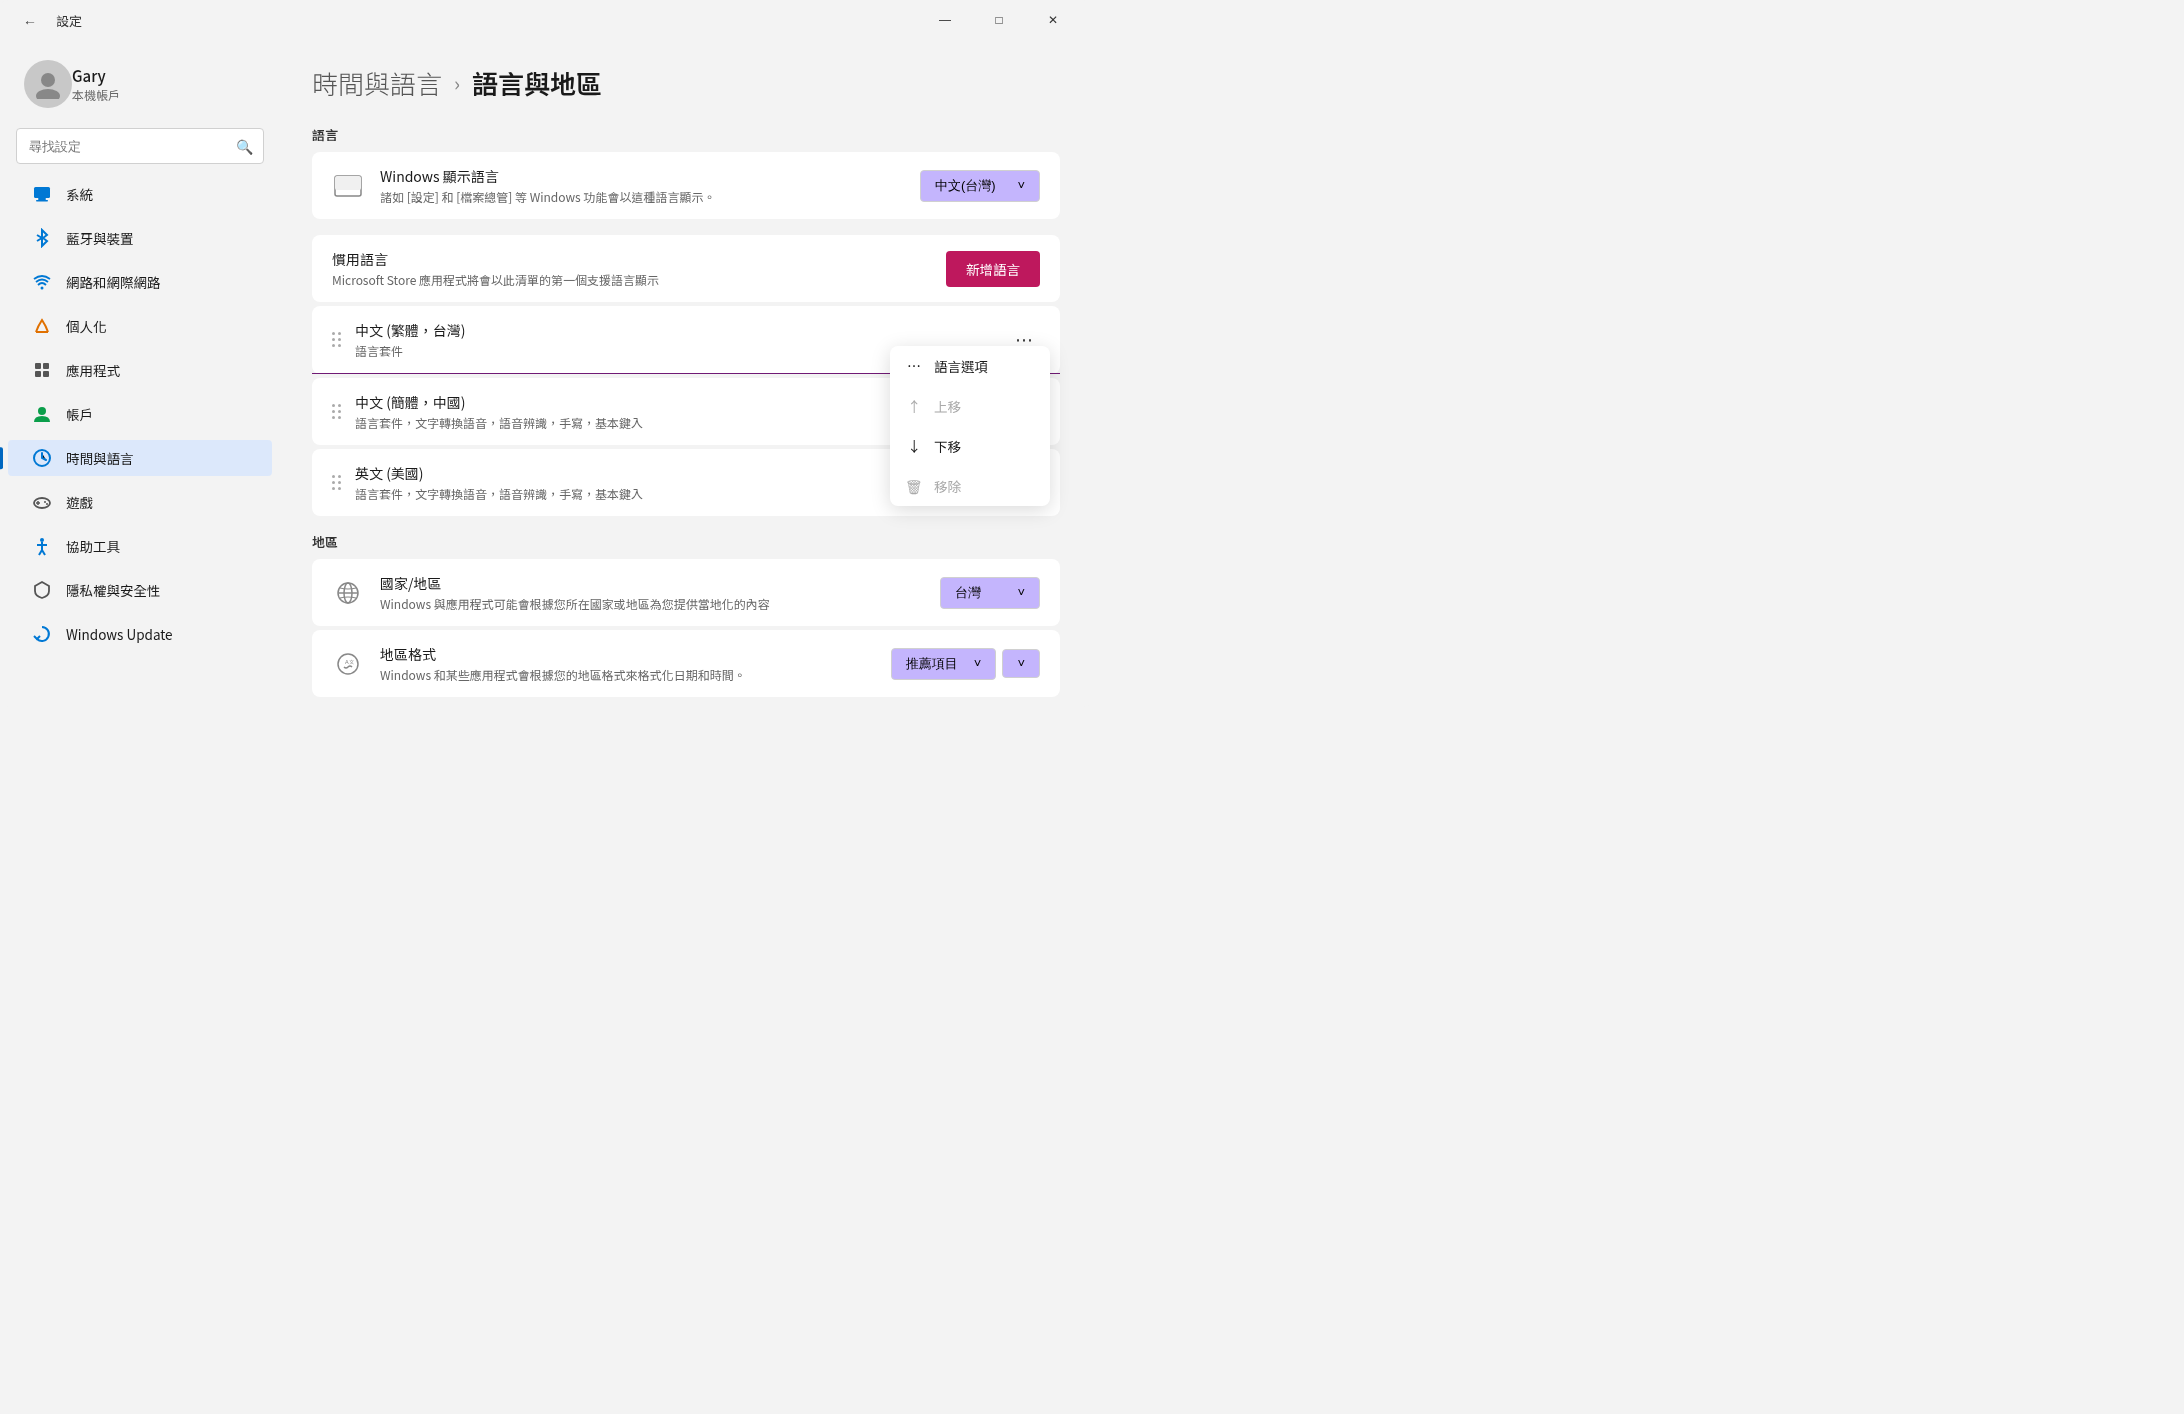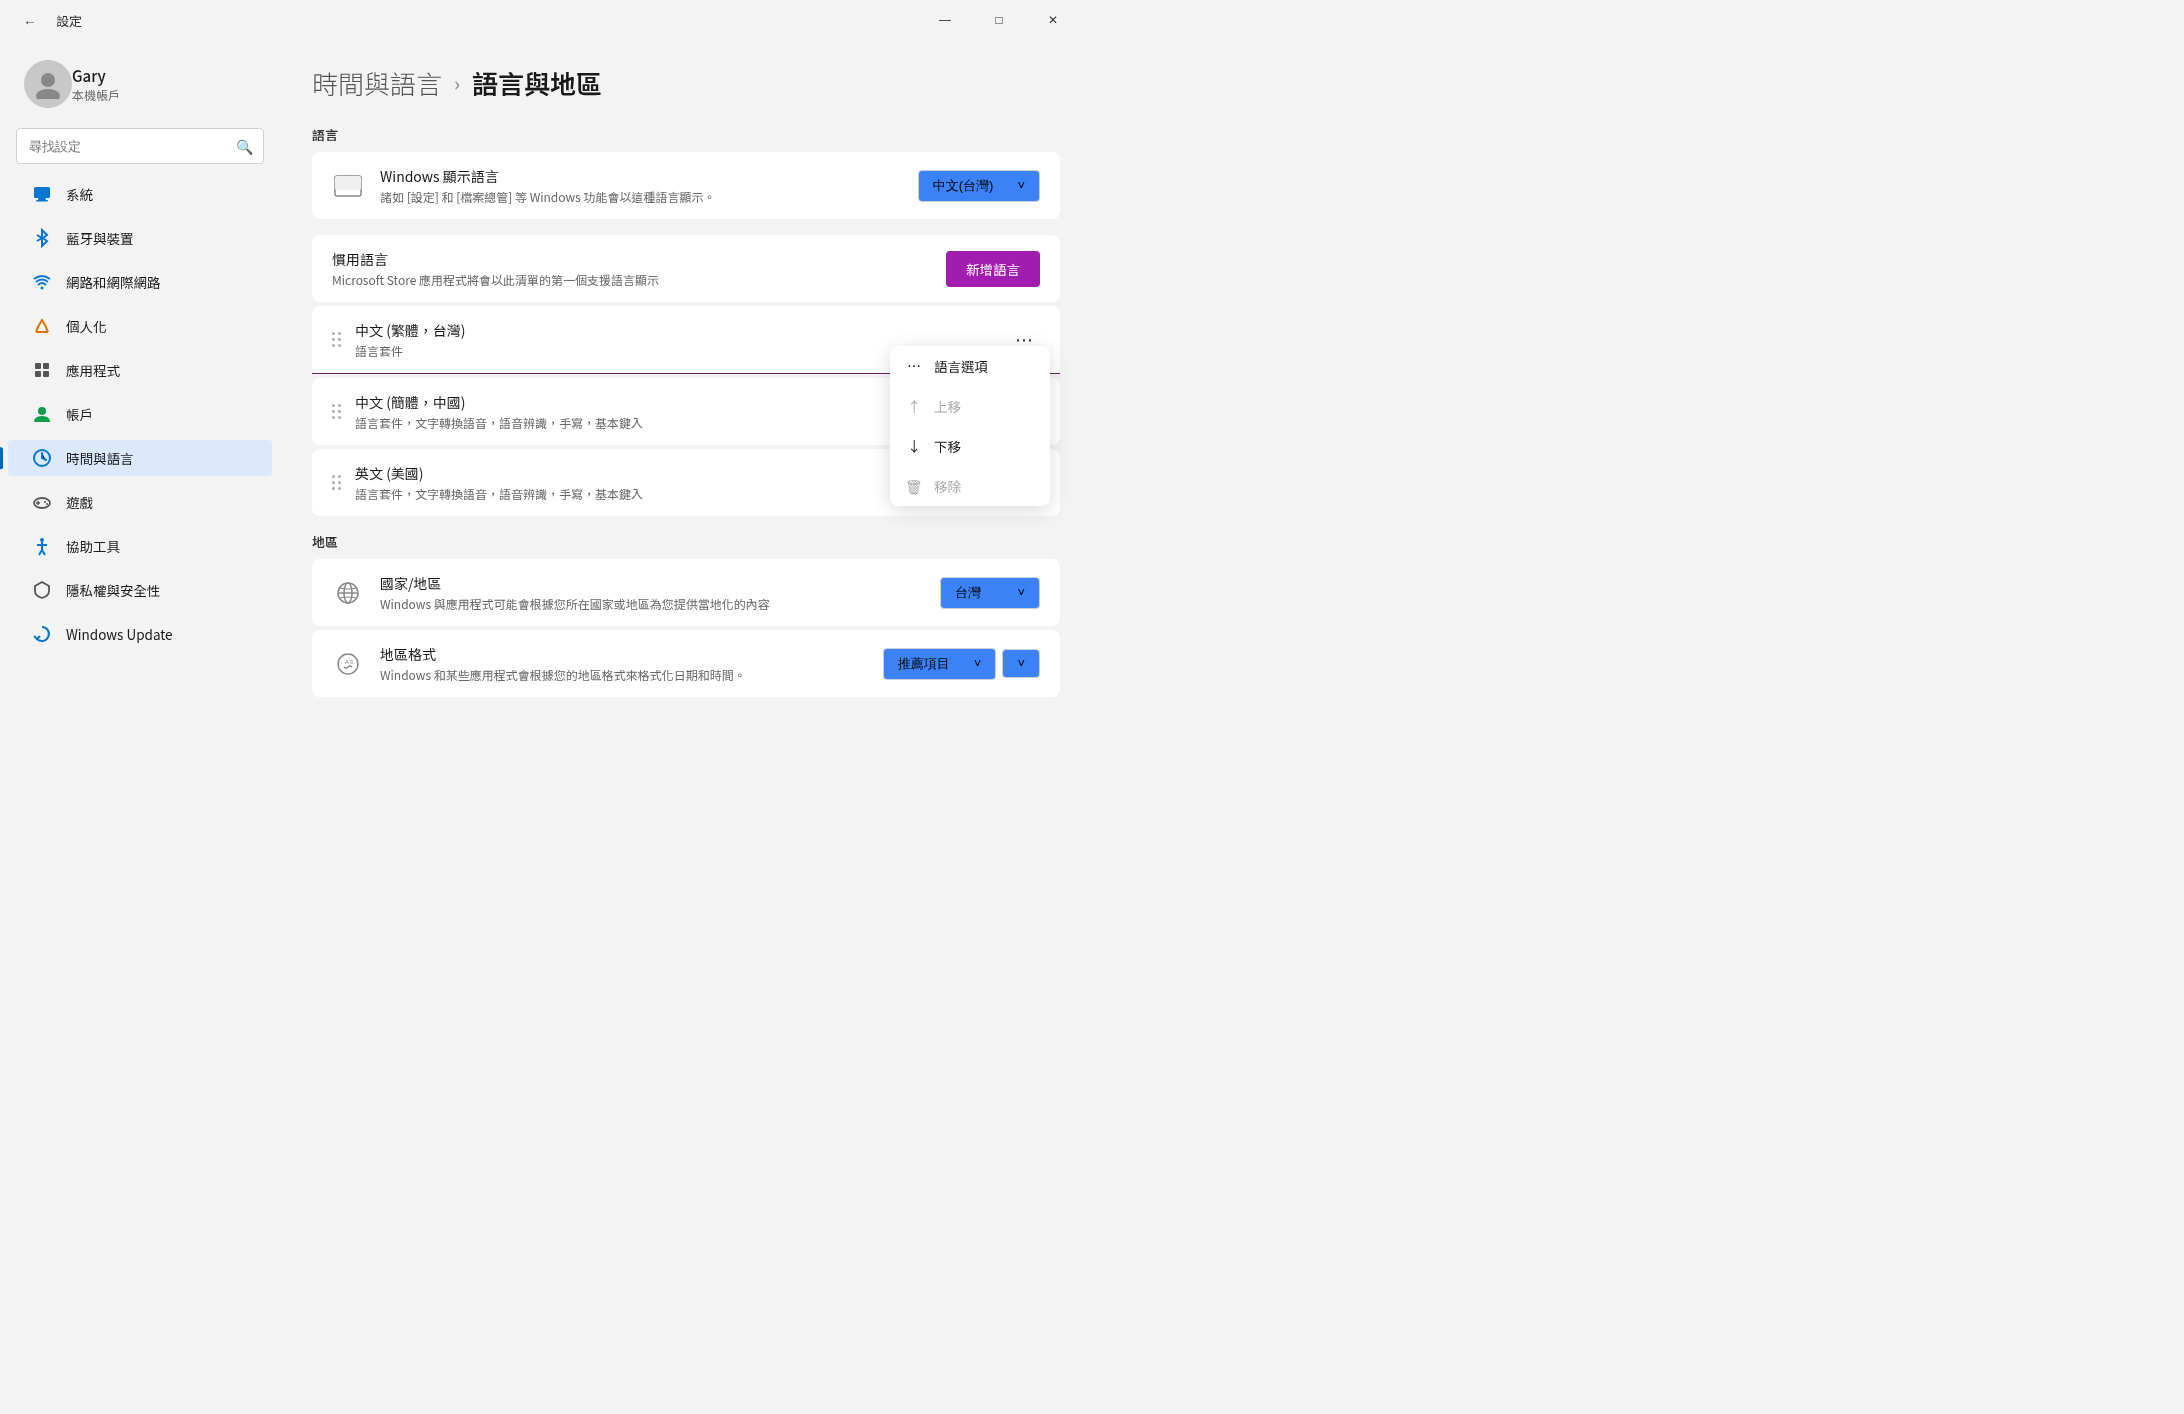--- a/index.html
+++ b/index.html
@@ -231,33 +231,33 @@
     .card-row-content { flex: 1; }
     .card-row-title { font-size: 14px; font-weight: 400; }
     .card-row-desc { font-size: 12px; color: #666; margin-top: 2px; }
     .card-row-action {
       flex-shrink: 0;
     }
 
     .dropdown-select {
       display: flex;
       align-items: center;
-      gap: 24px;
+      gap: 16px;
       padding: 6px 14px;
-      background: #3b82f6;
+      background: #c4b5fd;
       border: 1px solid #d0d0d0;
       border-radius: 4px;
       cursor: pointer;
       font-size: 13px;
       min-width: 120px;
       justify-content: space-between;
     }
 
     .btn-primary {
-      background: #a21caf;
+      background: #be185d;
       color: white;
       border: none;
       border-radius: 4px;
       padding: 8px 20px;
       font-size: 13.5px;
       cursor: pointer;
       font-family: inherit;
     }
 
     .drag-handle {

